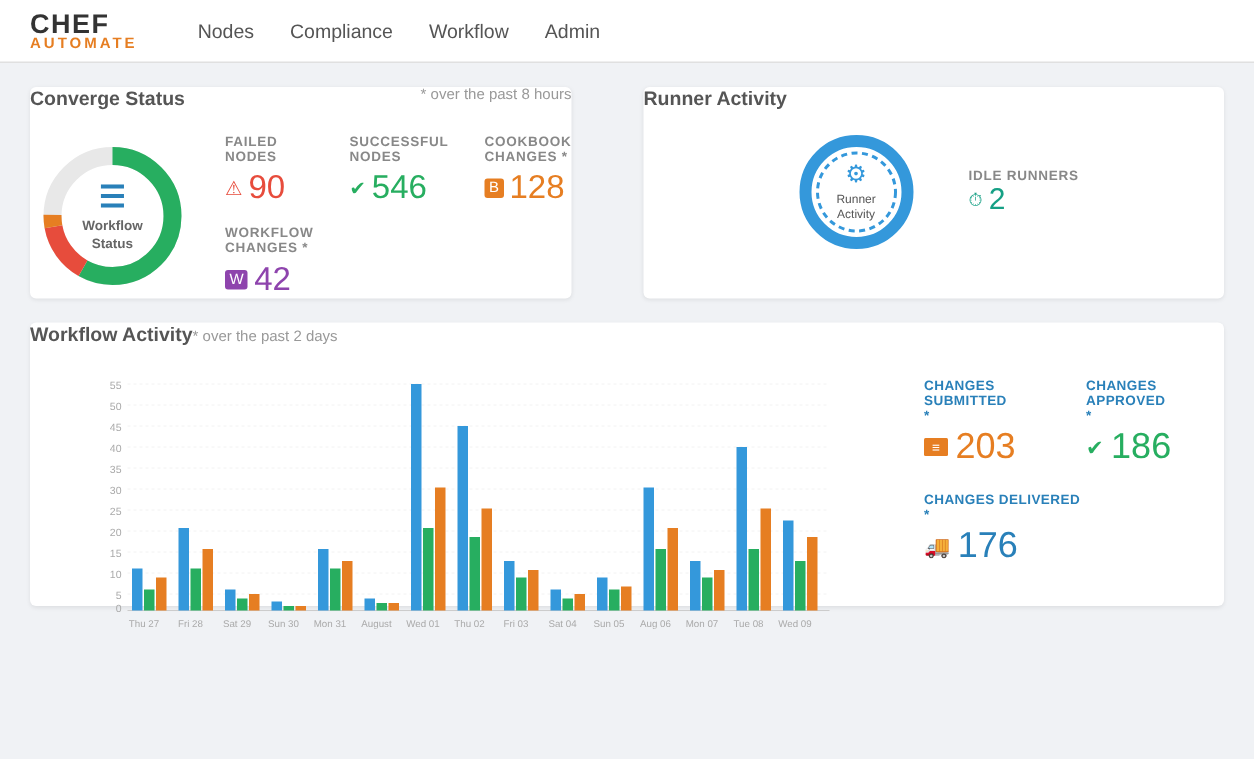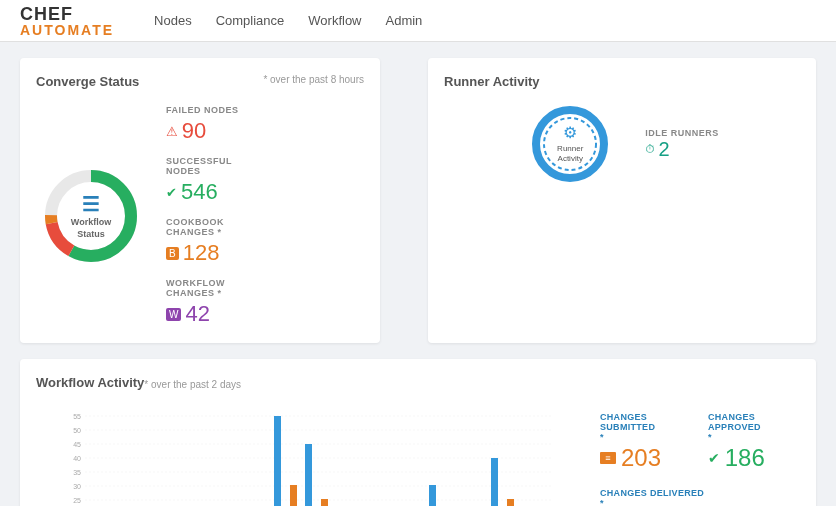--- a/index.html
+++ b/index.html
@@ -26,21 +26,21 @@
       line-height: 1;
       margin-right: 10px;
     }
     .logo-chef {
       font-size: 18px;
       font-weight: 900;
       color: #333;
       letter-spacing: 1px;
     }
     .logo-automate {
-      font-size: 14px;
+      font-size: 10px;
       font-weight: 700;
       color: #e67e22;
       letter-spacing: 2px;
     }
     .nav {
       display: flex;
       gap: 24px;
     }
     .nav-item {
       font-size: 13px;
@@ -53,21 +53,21 @@
       padding: 16px 20px;
     }
     .top-row {
       display: flex;
       gap: 16px;
       margin-bottom: 16px;
     }
     .card {
       background: #fff;
       border-radius: 4px;
-      padding: 16px;
+      padding: 0;
       box-shadow: 0 1px 3px rgba(0,0,0,0.08);
     }
     .card-title {
       font-size: 13px;
       font-weight: 600;
       color: #555;
       margin-bottom: 4px;
     }
     .card-subtitle {
       font-size: 10px;
@@ -104,21 +104,21 @@
       left: 50%;
       transform: translate(-50%, -50%);
       text-align: center;
       font-size: 9px;
       color: #666;
       font-weight: 600;
       line-height: 1.3;
     }
     .stats-grid {
       display: grid;
-      grid-template-columns: 1fr;
+      grid-template-columns: 1fr 1fr 1fr;
       gap: 12px 24px;
     }
     .stat-item {}
     .stat-label {
       font-size: 9px;
       font-weight: 700;
       color: #888;
       letter-spacing: 0.5px;
       text-transform: uppercase;
       margin-bottom: 3px;

